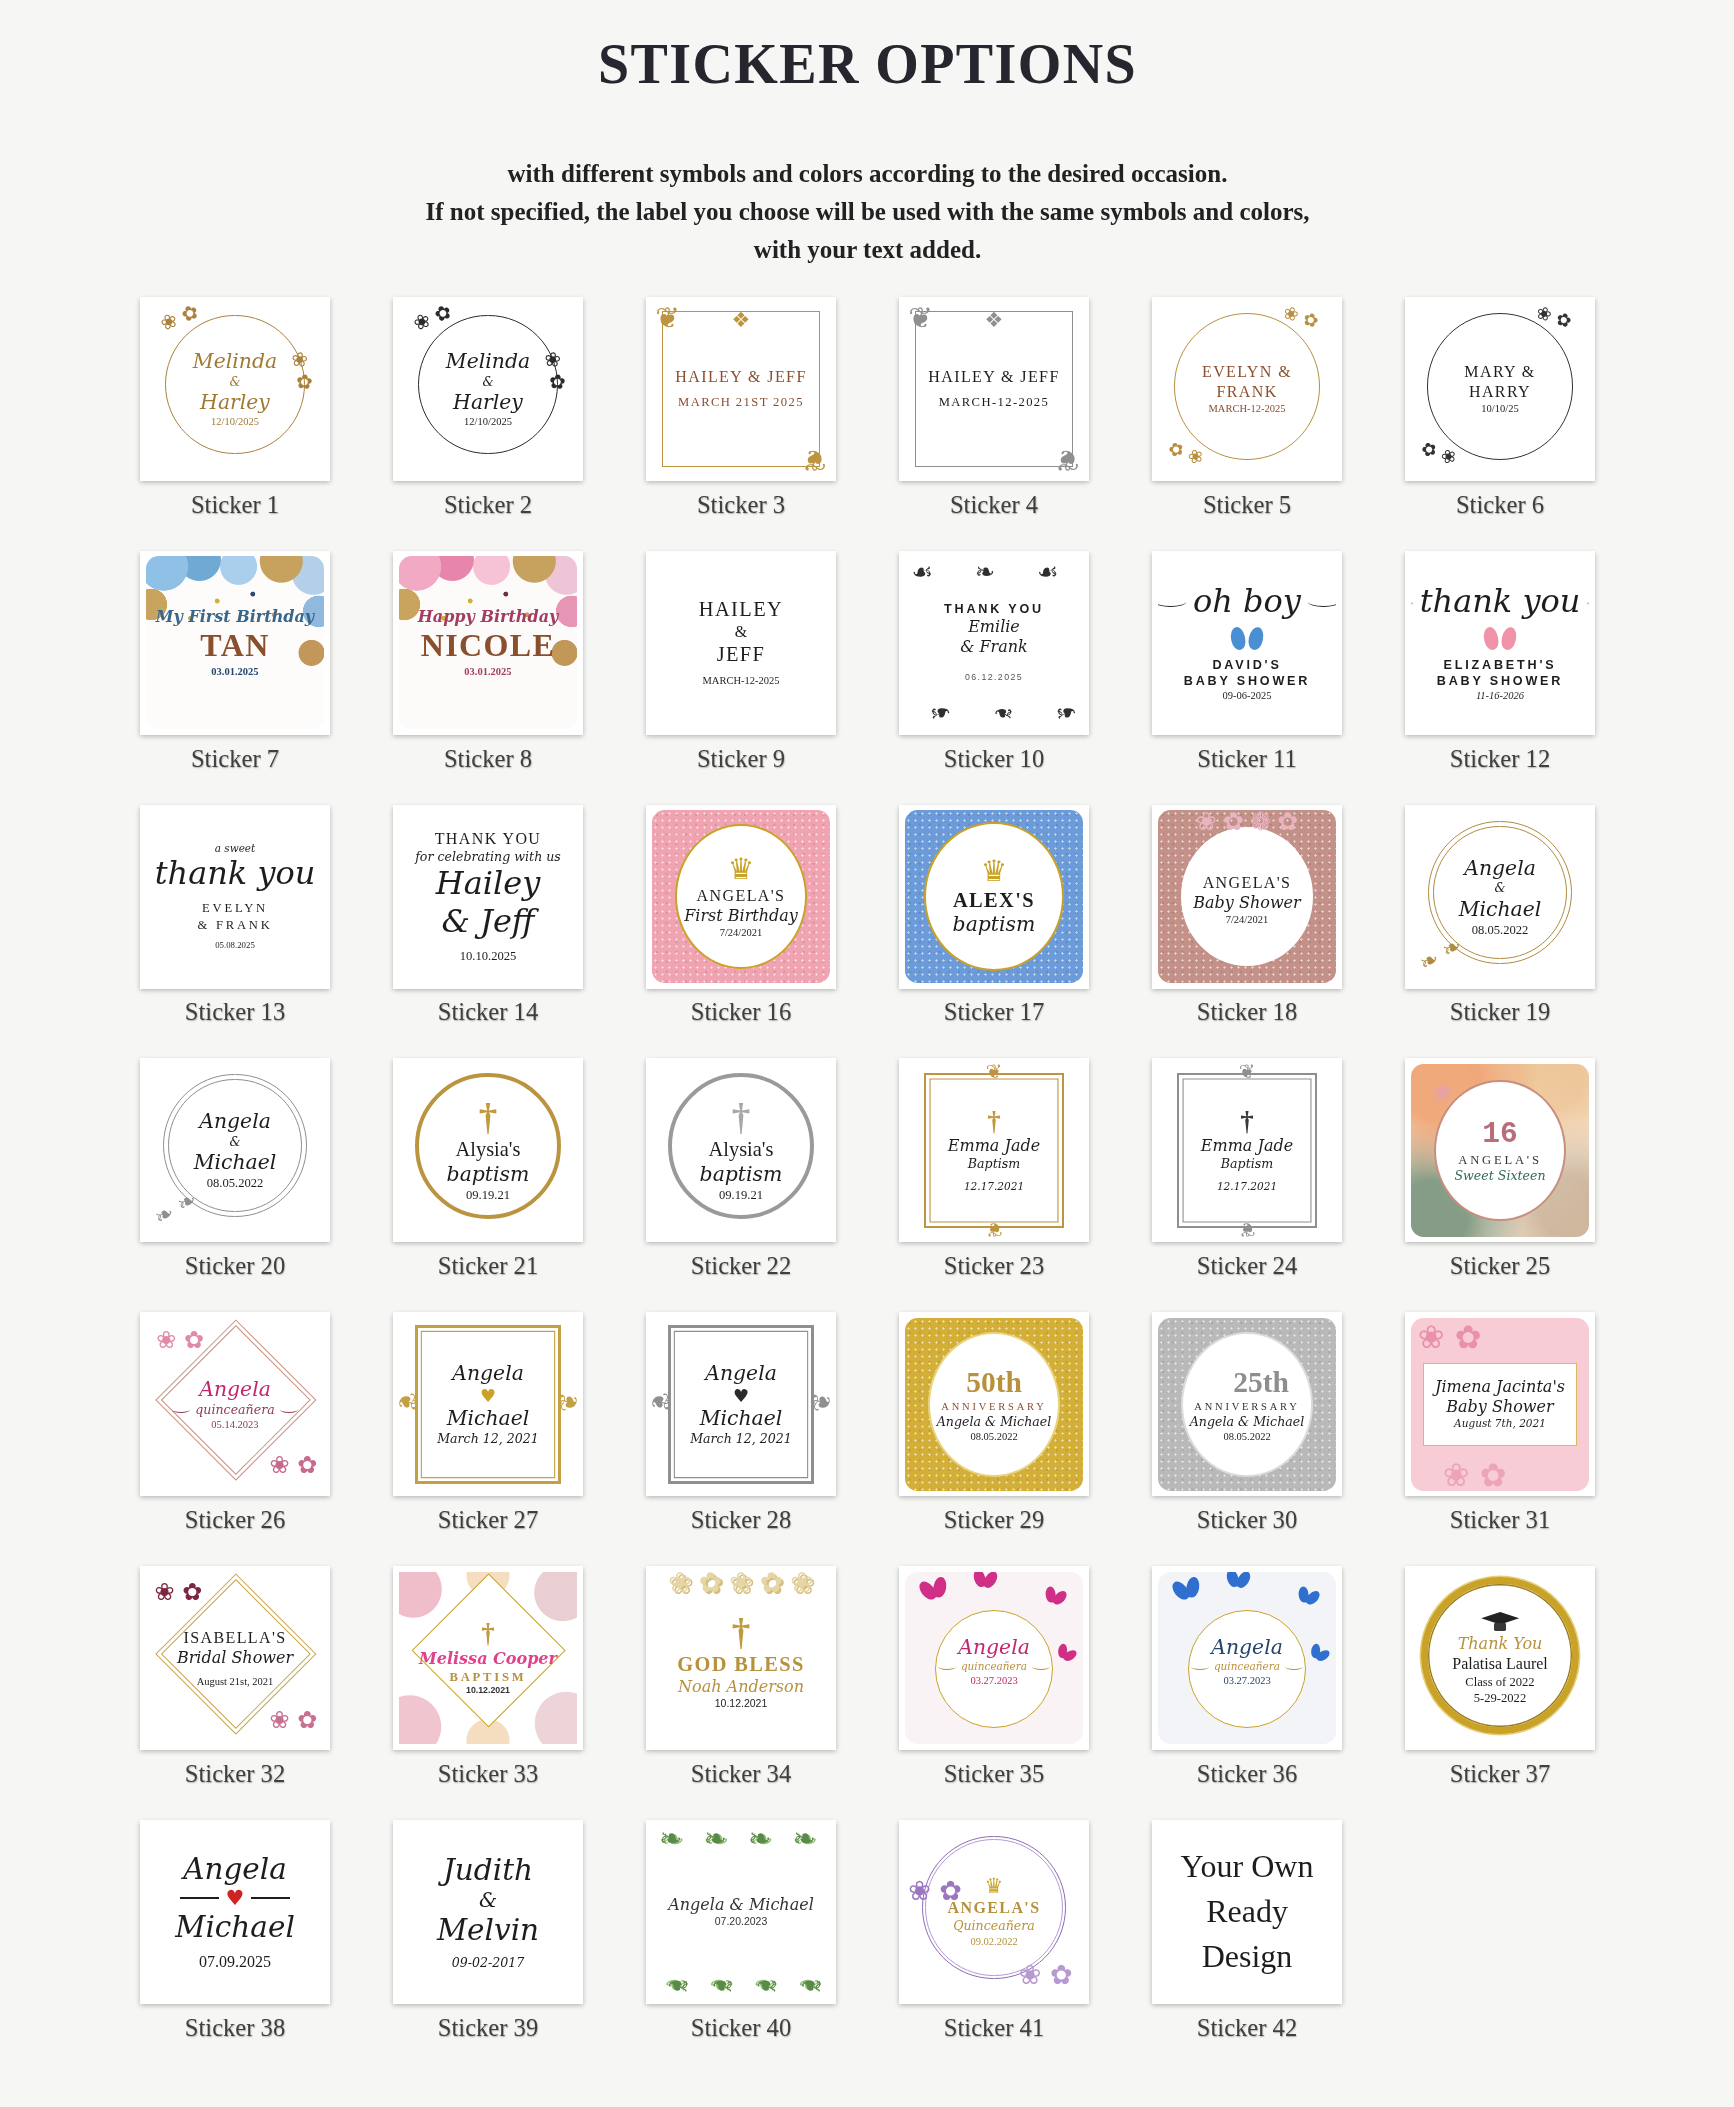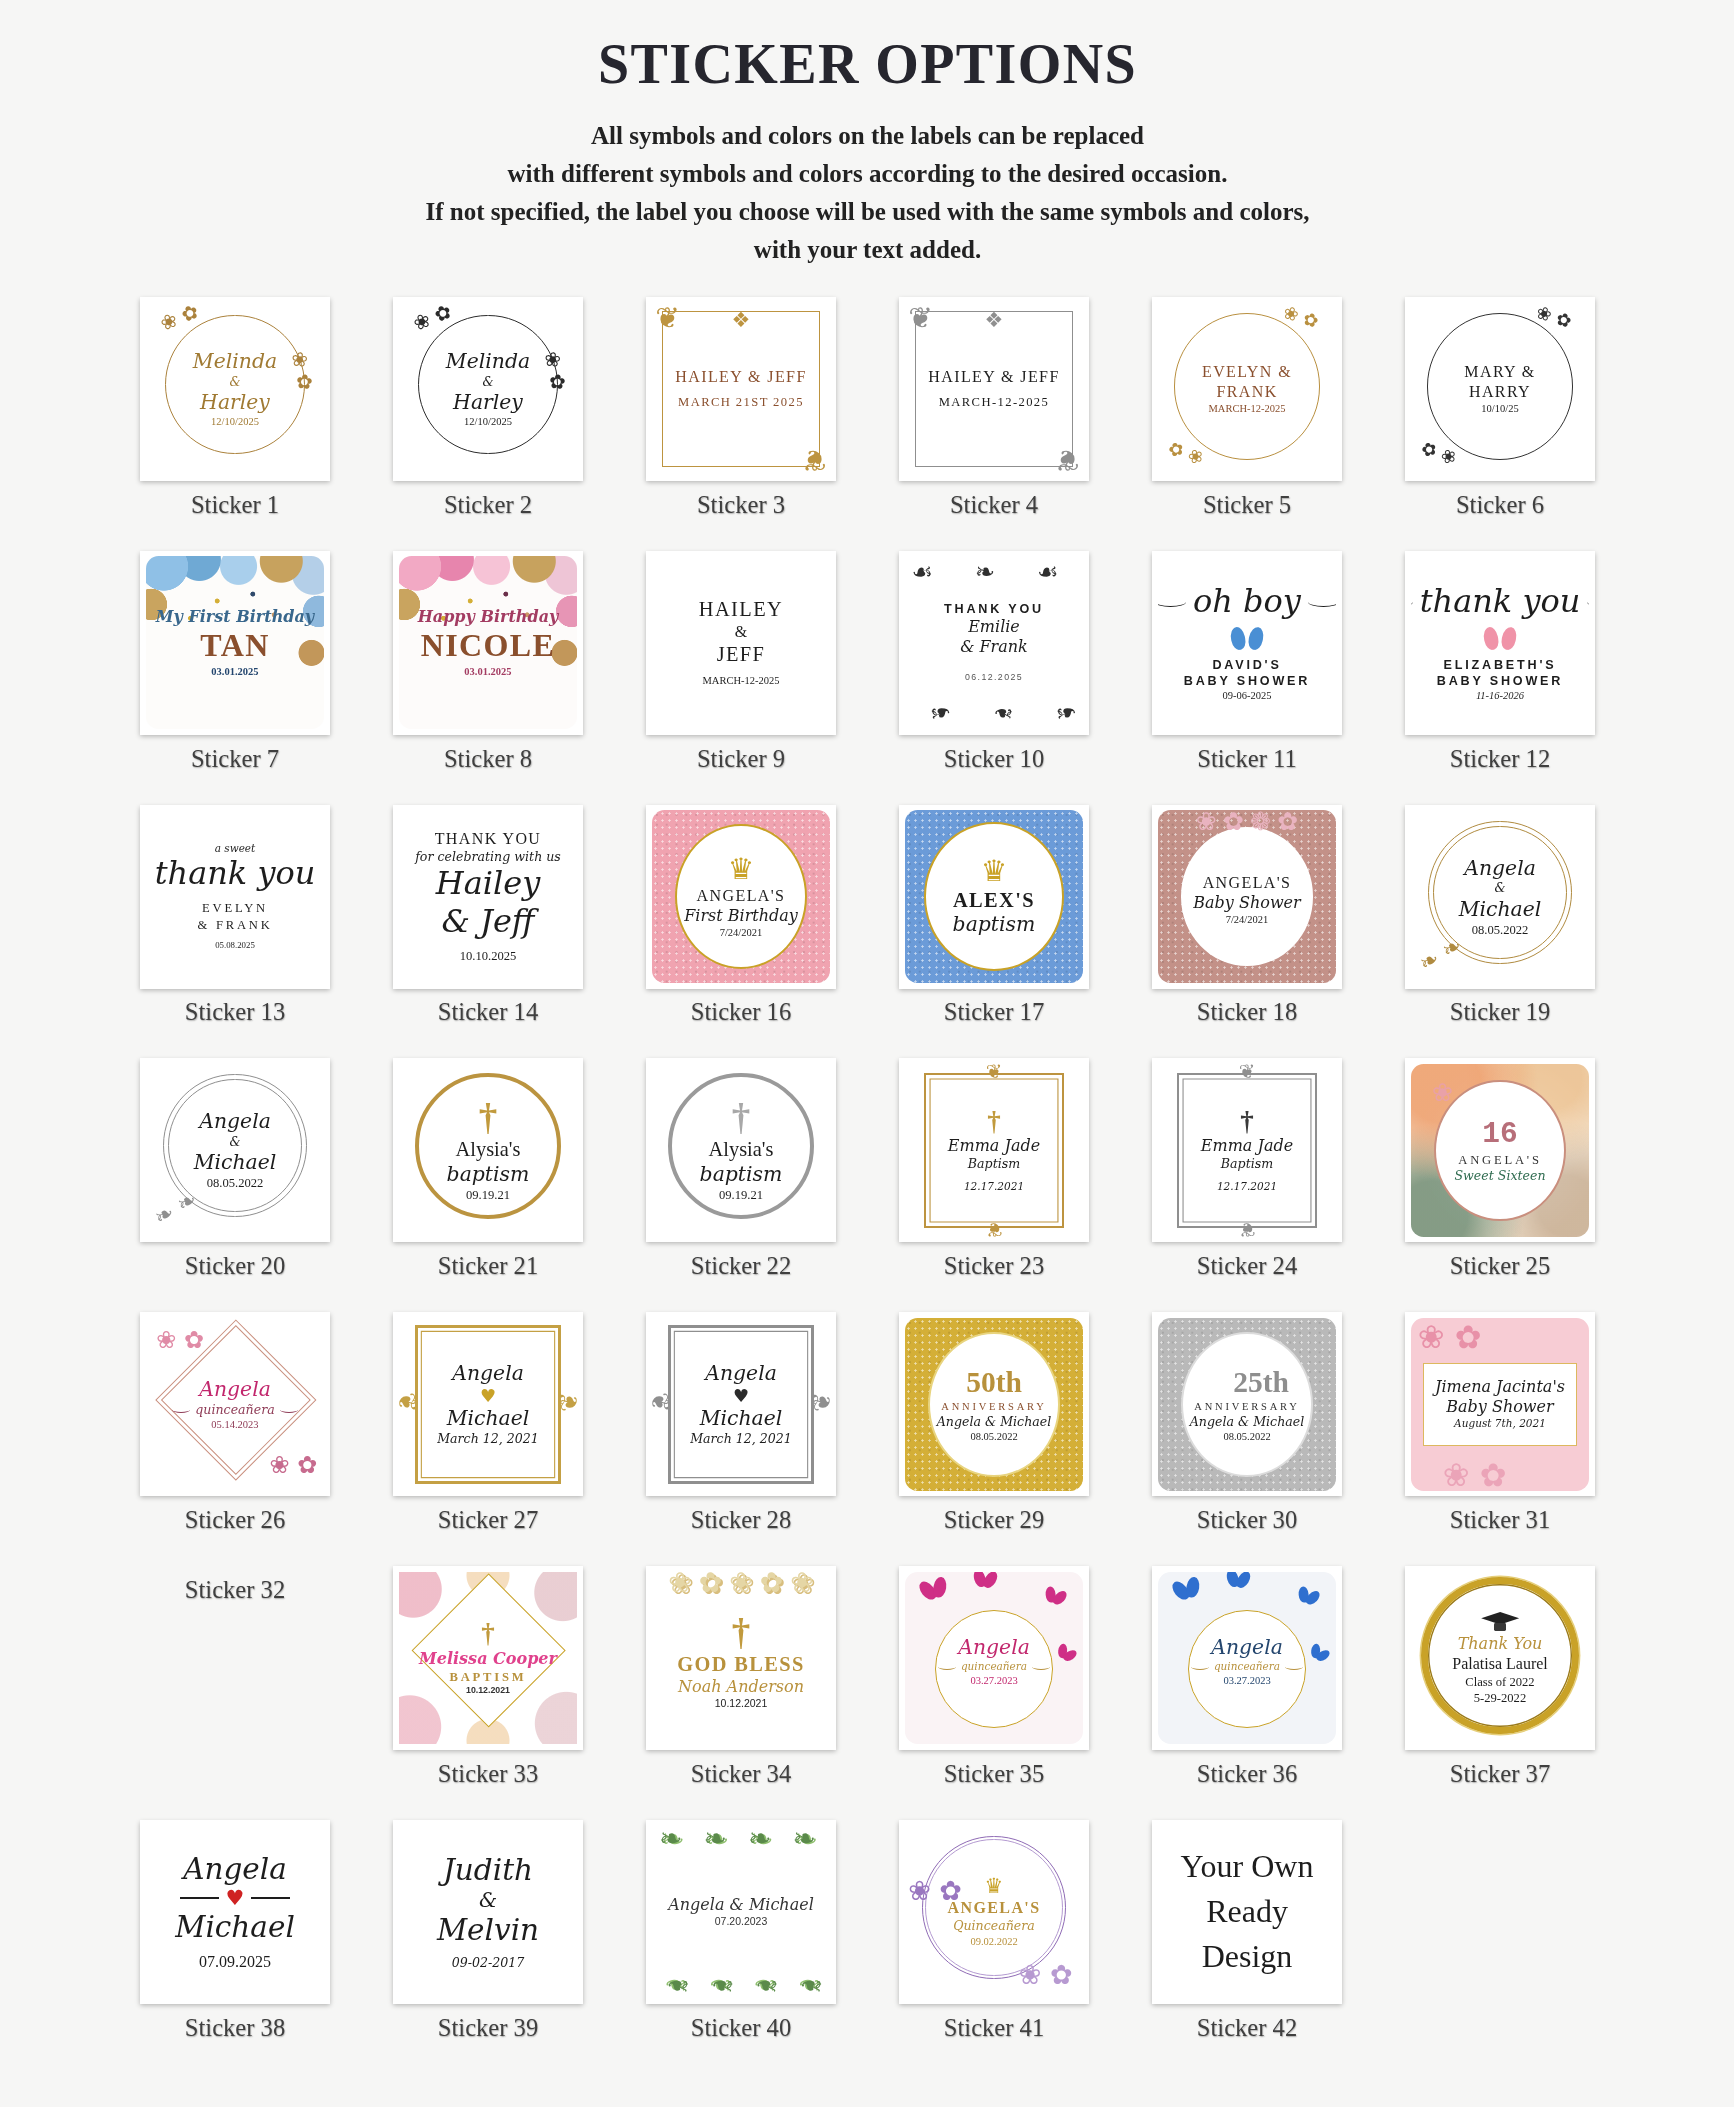--- a/index.html
+++ b/index.html
@@ -269,21 +269,21 @@
   .d-purple-wreath .flower-cluster-icon{font-size:27px;}
   .d-purple-wreath .flower-cluster-icon:nth-of-type(1){left:2%;top:30%;color:#9a77c0;}
   .d-purple-wreath .flower-cluster-icon:nth-of-type(2){right:6%;bottom:6%;color:#b79ad1;}
 </style>
 </head>
 <body>
 
 <header>
   <h1>STICKER OPTIONS</h1>
   <p class="sub">
-    <span>All symbols and colors on the labels can be replaced</span><br>
+    <br>
     <span>with different symbols and colors according to the desired occasion.</span><br>
     <span>If not specified, the label you choose will be used with the same symbols and colors,</span><br>
     <span>with your text added.</span>
   </p>
 </header>
 
 <main class="grid">
     <div class="cell">
       <div class="card">
         <div class="sticker d-wreath-gold">
@@ -729,20 +729,33 @@
           <div class="txt">
             <span class="line scr md black">Jimena Jacinta's</span>
             <span class="line scr md black">Baby Shower</span>
             <span class="line scr xs black">August 7th, 2021</span>
           </div>
         </div>
       </div>
       <div class="sticker-label">Sticker 31</div>
     </div>
     <div class="cell">
+      <div class="card">
+        <div class="sticker d-geo-gold">
+          <div class="art">
+            <span class="deco flower-cluster-icon"></span>
+            <span class="deco flower-cluster-icon"></span>
+          </div>
+          <div class="txt">
+            <span class="line serif md black ls">ISABELLA'S</span>
+            <span class="line scr md black">Bridal Shower</span>
+            <span class="line serif xs black gap">August 21st, 2021</span>
+          </div>
+        </div>
+      </div>
       <div class="sticker-label">Sticker 32</div>
     </div>
     <div class="cell">
       <div class="card">
         <div class="sticker d-diamond">
           <div class="art"></div>
           <div class="txt">
             <span class="icon cross-icon cross-gold sm">†</span>
             <span class="line scr md pink b">Melissa Cooper</span>
             <span class="line serif sm goldnum b ls2">BAPTISM</span>

